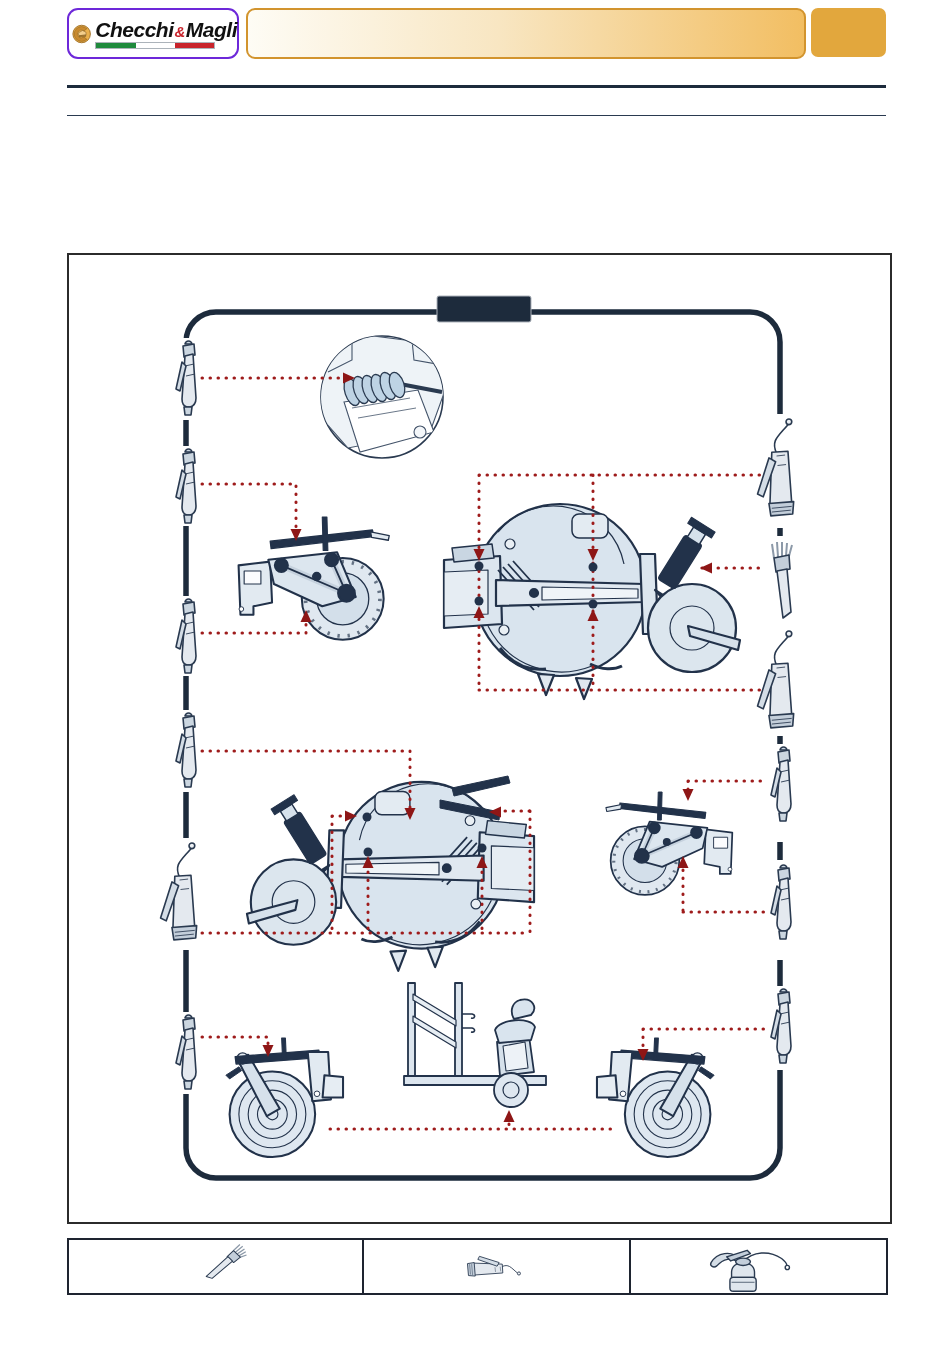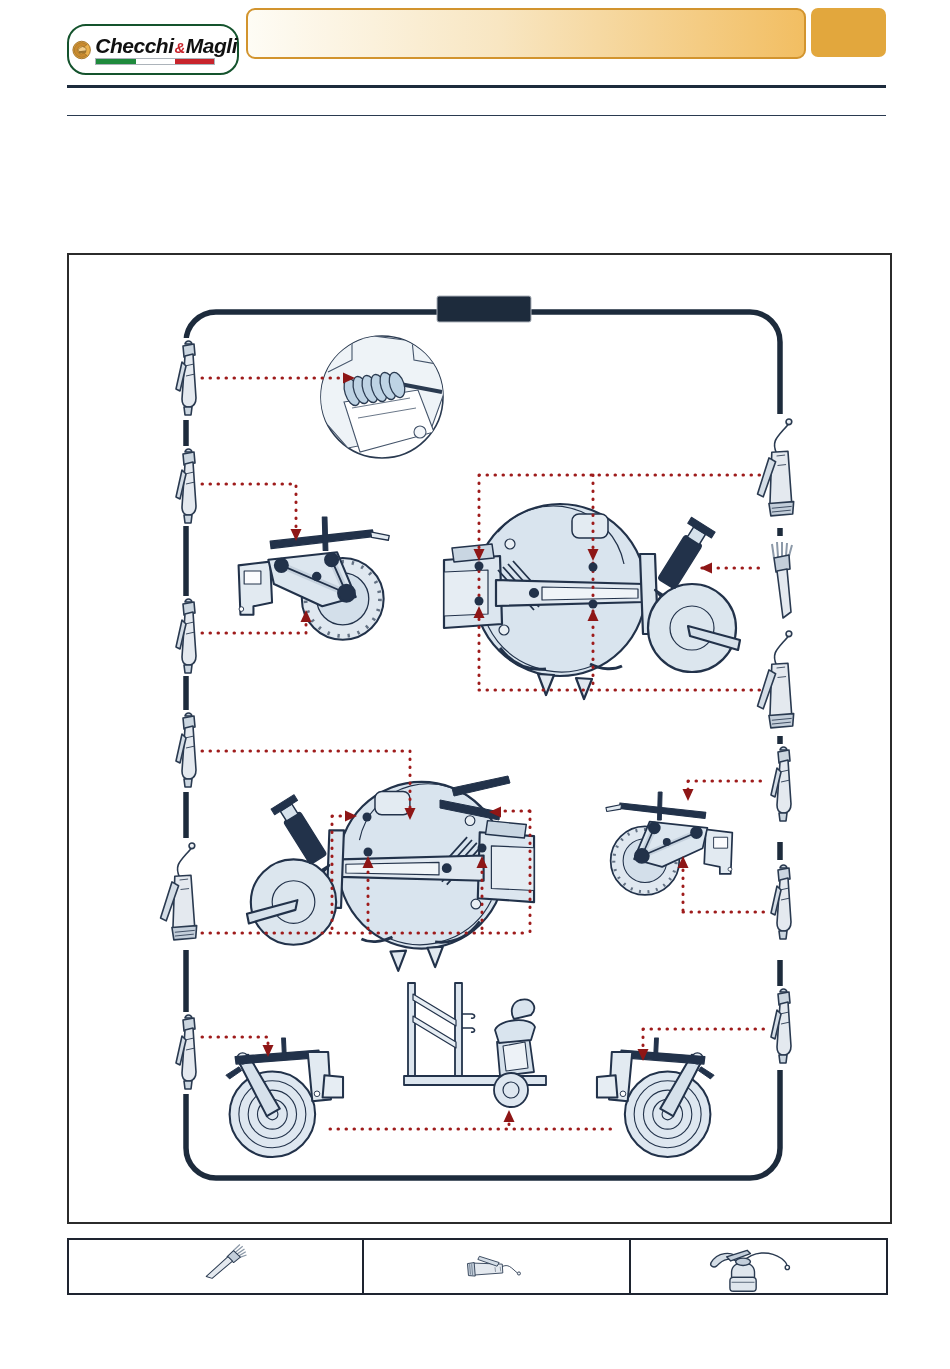--- a/index.html
+++ b/index.html
@@ -1,19 +1,19 @@
 <!DOCTYPE html>
 <html><head>
 <meta charset="utf-8">
 <style>
   html,body{margin:0;padding:0;}
   body{width:950px;height:1369px;background:#ffffff;font-family:"Liberation Sans",sans-serif;position:relative;overflow:hidden;}
   .abs{position:absolute;}
   
-  .logo-box{left:67px;top:24px;width:168px;height:47px;border:2px solid #14532d;border-radius:19px;background:#fff;display:flex;align-items:center;padding:0;}
+  .logo-box{left:67px;top:8px;width:168px;height:47px;border:2px solid #6d28d9;border-radius:11px;background:#fff;display:flex;align-items:center;padding:0;}
   .banner{left:246px;top:8px;width:556px;height:47px;border:2px solid #D2942E;border-radius:9px;background:linear-gradient(to right,#FEFCF5 0%,#F8E6C2 45%,#F2BE62 100%);}
   .page-tab{left:811px;top:8px;width:75px;height:49px;background:#E2A73D;border-radius:7px;}
   .rule1{left:67px;top:85px;width:819px;height:3px;background:#1D2B3C;}
   .rule2{left:67px;top:115px;width:819px;height:1px;background:#2A3A50;}
   .logo-emblem{margin:2px 2px 2px 3px;}
   .logo-text-wrap{display:flex;flex-direction:column;line-height:1;margin-left:2px;}
   .logo-line{font-weight:bold;font-style:italic;font-size:21px;color:#111;letter-spacing:-0.5px;white-space:nowrap;}
   .logo-amp{color:#C8242C;font-size:15px;padding:0 1px;}
   .flag{display:flex;height:5px;width:118px;margin-top:2px;border:1px solid #30405266;}
   .flag div{flex:1;}

